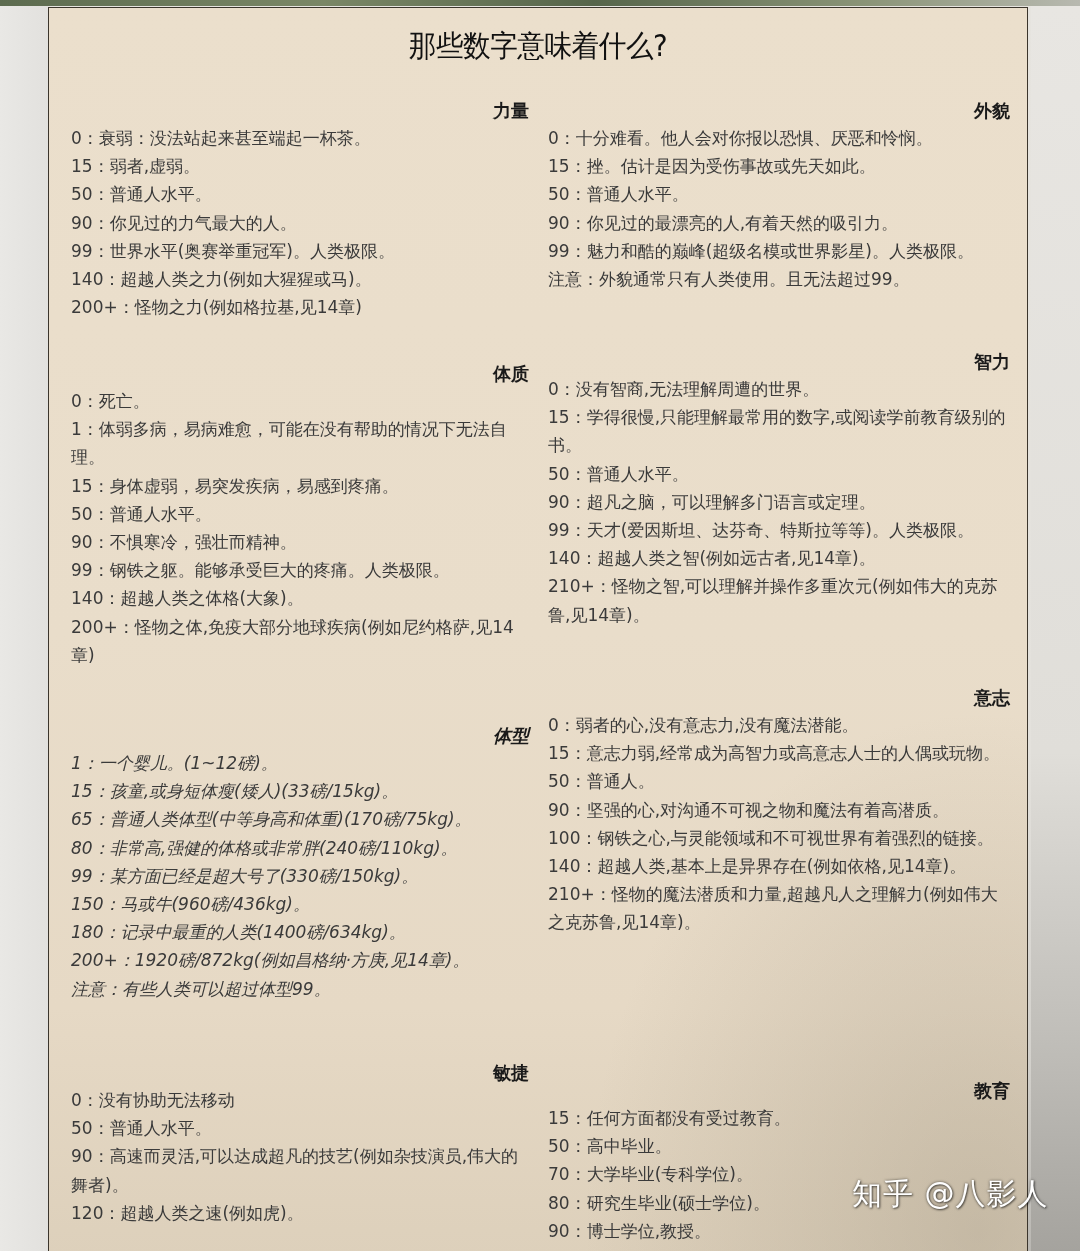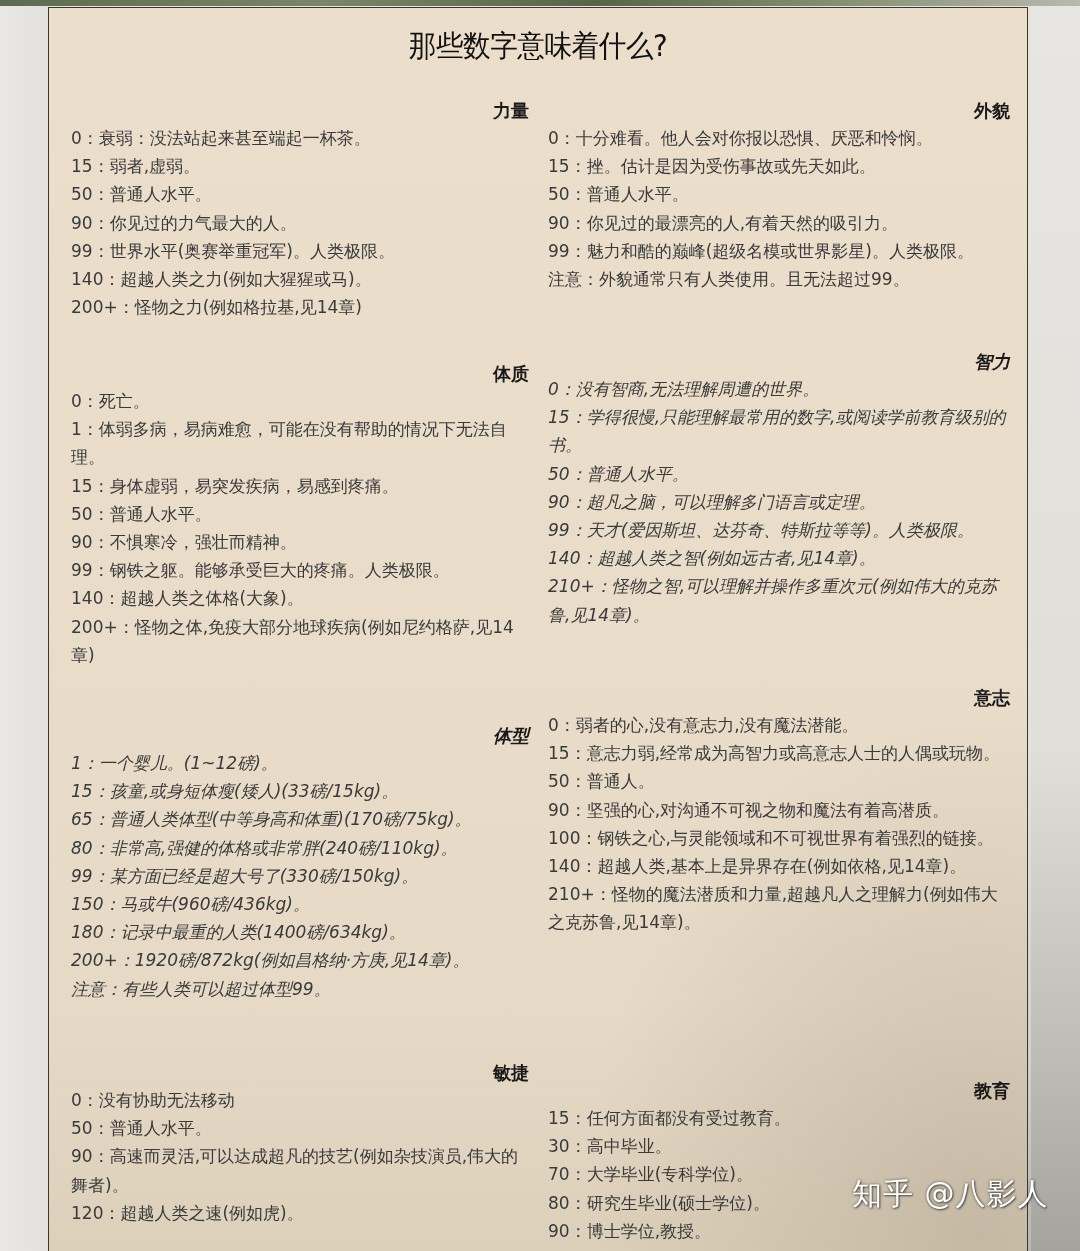--- a/index.html
+++ b/index.html
@@ -75,21 +75,21 @@
     .entry {
       font-size: 17px;
       line-height: 28.2px;
       color: #3a3a3a;
       margin: 0;
     }
     .sec-s1 { height: 228px; }
     .sec-s2 { height: 336px; margin-top: 35px; }
     .sec-s3 { height: 311px; font-style: italic; }
     .sec-r1 { height: 225px; }
-    .sec-r2 { height: 310px; font-style: italic; }
+    .sec-r2 { height: 310px; }
     .sec-r3 { height: 367px; }
     .watermark {
       position: absolute;
       left: 852px;
       top: 1174px;
       font-size: 30px;
       color: #ffffff;
       text-shadow: 0 0 3px rgba(0,0,0,0.55), 1px 1px 2px rgba(0,0,0,0.5);
       letter-spacing: 1px;
       white-space: nowrap;
@@ -183,21 +183,21 @@
       <p class="entry">50：普通人。</p>
       <p class="entry">90：坚强的心,对沟通不可视之物和魔法有着高潜质。</p>
       <p class="entry">100：钢铁之心,与灵能领域和不可视世界有着强烈的链接。</p>
       <p class="entry">140：超越人类,基本上是异界存在(例如依格,见14章)。</p>
       <p class="entry">210+：怪物的魔法潜质和力量,超越凡人之理解力(例如伟大之克苏鲁,见14章)。</p>
     </div>
 
     <div class="section">
       <div class="section-heading">教育</div>
       <p class="entry">15：任何方面都没有受过教育。</p>
-      <p class="entry">30：高中毕业。</p>
+      <p class="entry">50：高中毕业。</p>
       <p class="entry">70：大学毕业(专科学位)。</p>
       <p class="entry">80：研究生毕业(硕士学位)。</p>
       <p class="entry">90：博士学位,教授。</p>
 
     </div>
   </div>
 </div>
 
 <div class="watermark">知乎 @八影人</div>
 

